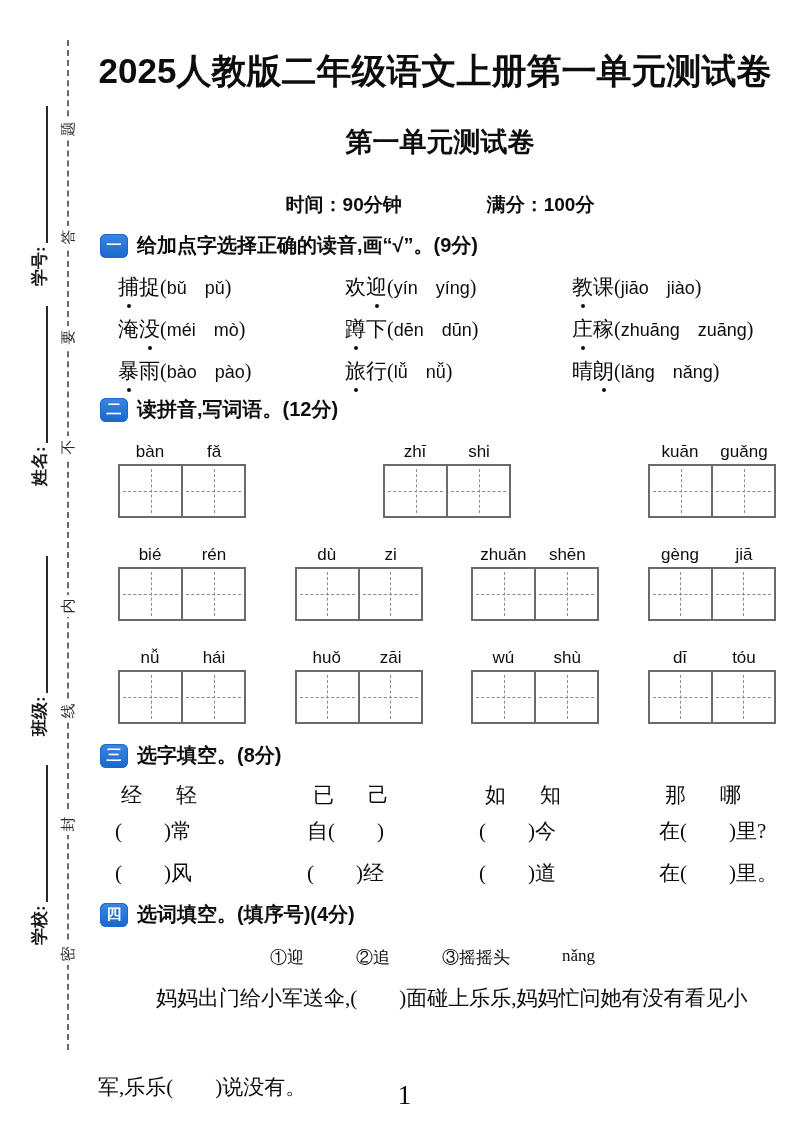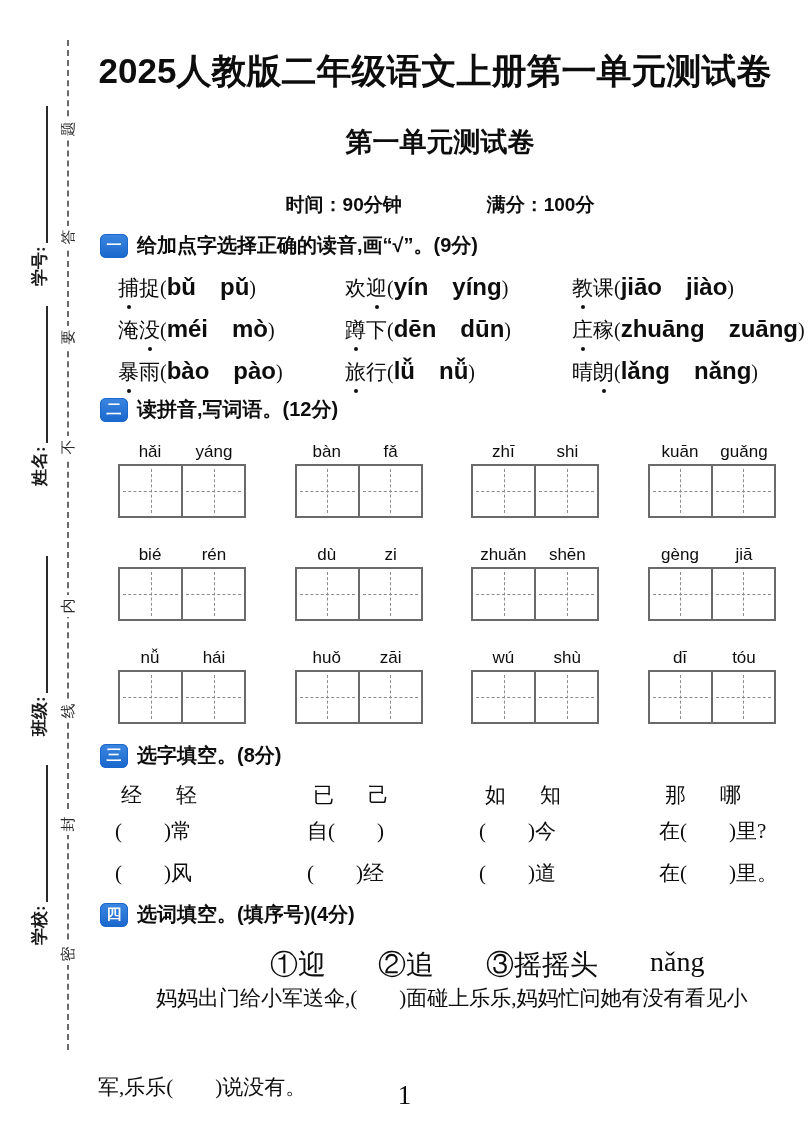--- a/index.html
+++ b/index.html
@@ -31,21 +31,21 @@
          box-shadow:0 0 0 1px #1a67cd inset;}
 
   
   .s1-grid{position:absolute;left:118px;top:266px;width:662px;display:grid;
            grid-template-columns:227px 227px 1fr;grid-auto-rows:42px;align-items:center;font-size:21px;}
   .s1-item{white-space:nowrap;}
   .ch{position:relative;display:inline-block;}
   .ch.dot::after{content:"";position:absolute;left:50%;transform:translateX(-50%);bottom:-7px;
                  width:4px;height:4px;border-radius:50%;background:#111;}
   .par{font-size:20px;}
-  .py{font-family:"Liberation Sans","DejaVu Sans",sans-serif;font-size:24px;font-weight:bold;}
+  .py{font-family:"Liberation Sans","DejaVu Sans",sans-serif;font-size:18px;}
 
   
   .s2{position:absolute;left:118px;top:442px;width:658px;}
   .s2-row{display:flex;justify-content:space-between;margin-bottom:27px;}
   .wb{width:128px;}
   .pys{display:flex;margin-bottom:2px;}
   .pys span{flex:1;text-align:center;font-family:"Liberation Sans","DejaVu Sans",sans-serif;font-size:17px;}
   .grid{display:flex;height:54px;border:2px solid #6a6a6a;box-sizing:border-box;background:#fff;}
   .cell{flex:1;position:relative;}
   .cell + .cell{border-left:2px solid #6a6a6a;}
@@ -53,21 +53,21 @@
   .cell::after{content:"";position:absolute;left:3px;right:3px;top:50%;border-top:1px dashed #8d8d8d;}
 
   
   .s3{position:absolute;left:115px;top:784px;width:668px;display:grid;
       grid-template-columns:192px 172px 180px 1fr;font-size:21px;}
   .s3-head{display:flex;gap:34px;padding-left:6px;margin-bottom:12px;line-height:1.1;}
   .s3-row{margin-bottom:17px;line-height:1.2;white-space:nowrap;}
 
   
   .s4-opts{position:absolute;left:115px;top:946px;width:680px;display:flex;gap:52px;
-           padding-left:155px;box-sizing:border-box;font-size:28px;white-space:nowrap;}
+           padding-left:155px;box-sizing:border-box;font-size:17px;white-space:nowrap;}
   .s4-line{position:absolute;left:98px;width:690px;font-size:21px;white-space:nowrap;line-height:1.2;}
   .s4-line.l1{top:986px;text-indent:58px;}
   .s4-line.l2{top:1030px;margin-top:45px;}
 
   .pagenum{position:absolute;left:0;right:0;top:1080px;text-align:center;font-size:27px;
            font-family:"Liberation Serif","DejaVu Serif",serif;}
 </style>
 </head>
 <body>
 
@@ -137,30 +137,20 @@
       <div class="s1-item"><span class="w"><span class="ch dot">蹲</span><span class="ch">下</span></span><span class="par">(</span><span class="py">dēn　dūn</span><span class="par">)</span></div>
       <div class="s1-item"><span class="w"><span class="ch dot">庄</span><span class="ch">稼</span></span><span class="par">(</span><span class="py">zhuāng　zuāng</span><span class="par">)</span></div>
       <div class="s1-item"><span class="w"><span class="ch dot">暴</span><span class="ch">雨</span></span><span class="par">(</span><span class="py">bào　pào</span><span class="par">)</span></div>
       <div class="s1-item"><span class="w"><span class="ch dot">旅</span><span class="ch">行</span></span><span class="par">(</span><span class="py">lǚ　nǚ</span><span class="par">)</span></div>
       <div class="s1-item"><span class="w"><span class="ch">晴</span><span class="ch dot">朗</span></span><span class="par">(</span><span class="py">lǎng　nǎng</span><span class="par">)</span></div>
     </div>
   <div class="s2" id="s2-rows">
       <div class="s2-row">
         <div class="wb">
           <div class="pys">
-            <span>hǎi</span>
-            <span>yáng</span>
-          </div>
-          <div class="grid">
-            <div class="cell"></div>
-            <div class="cell"></div>
-          </div>
-        </div>
-        <div class="wb">
-          <div class="pys">
             <span>bàn</span>
             <span>fǎ</span>
           </div>
           <div class="grid">
             <div class="cell"></div>
             <div class="cell"></div>
           </div>
         </div>
         <div class="wb">
           <div class="pys">

